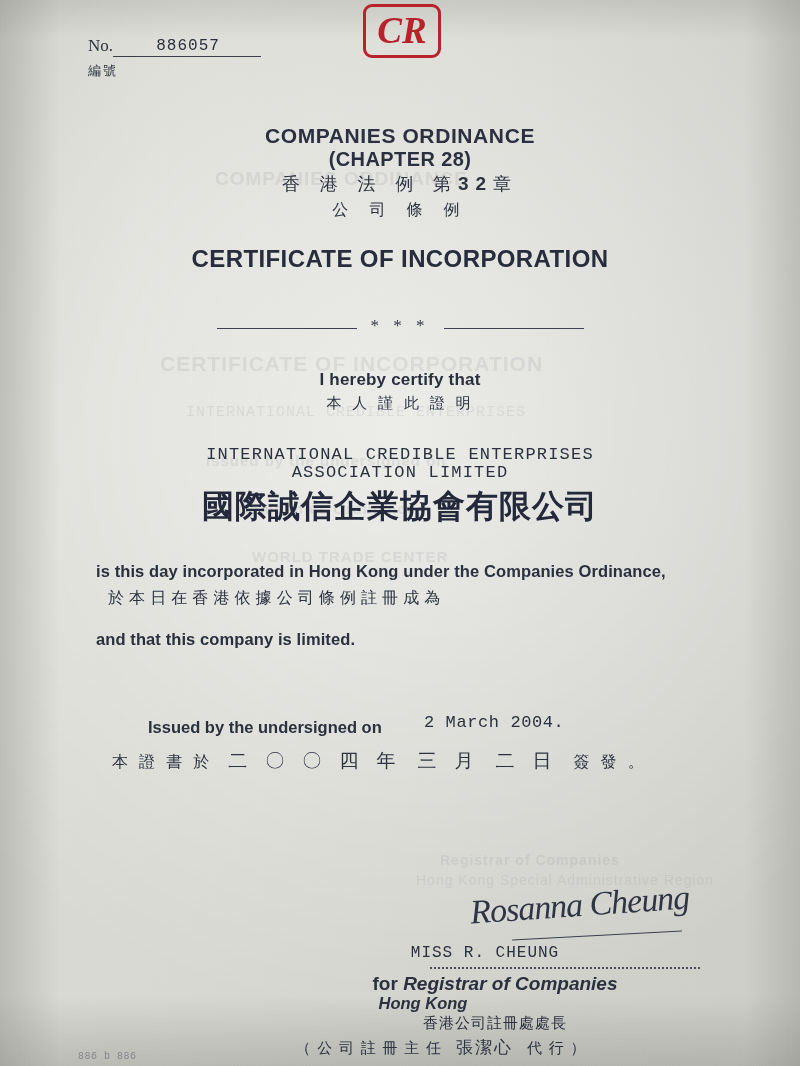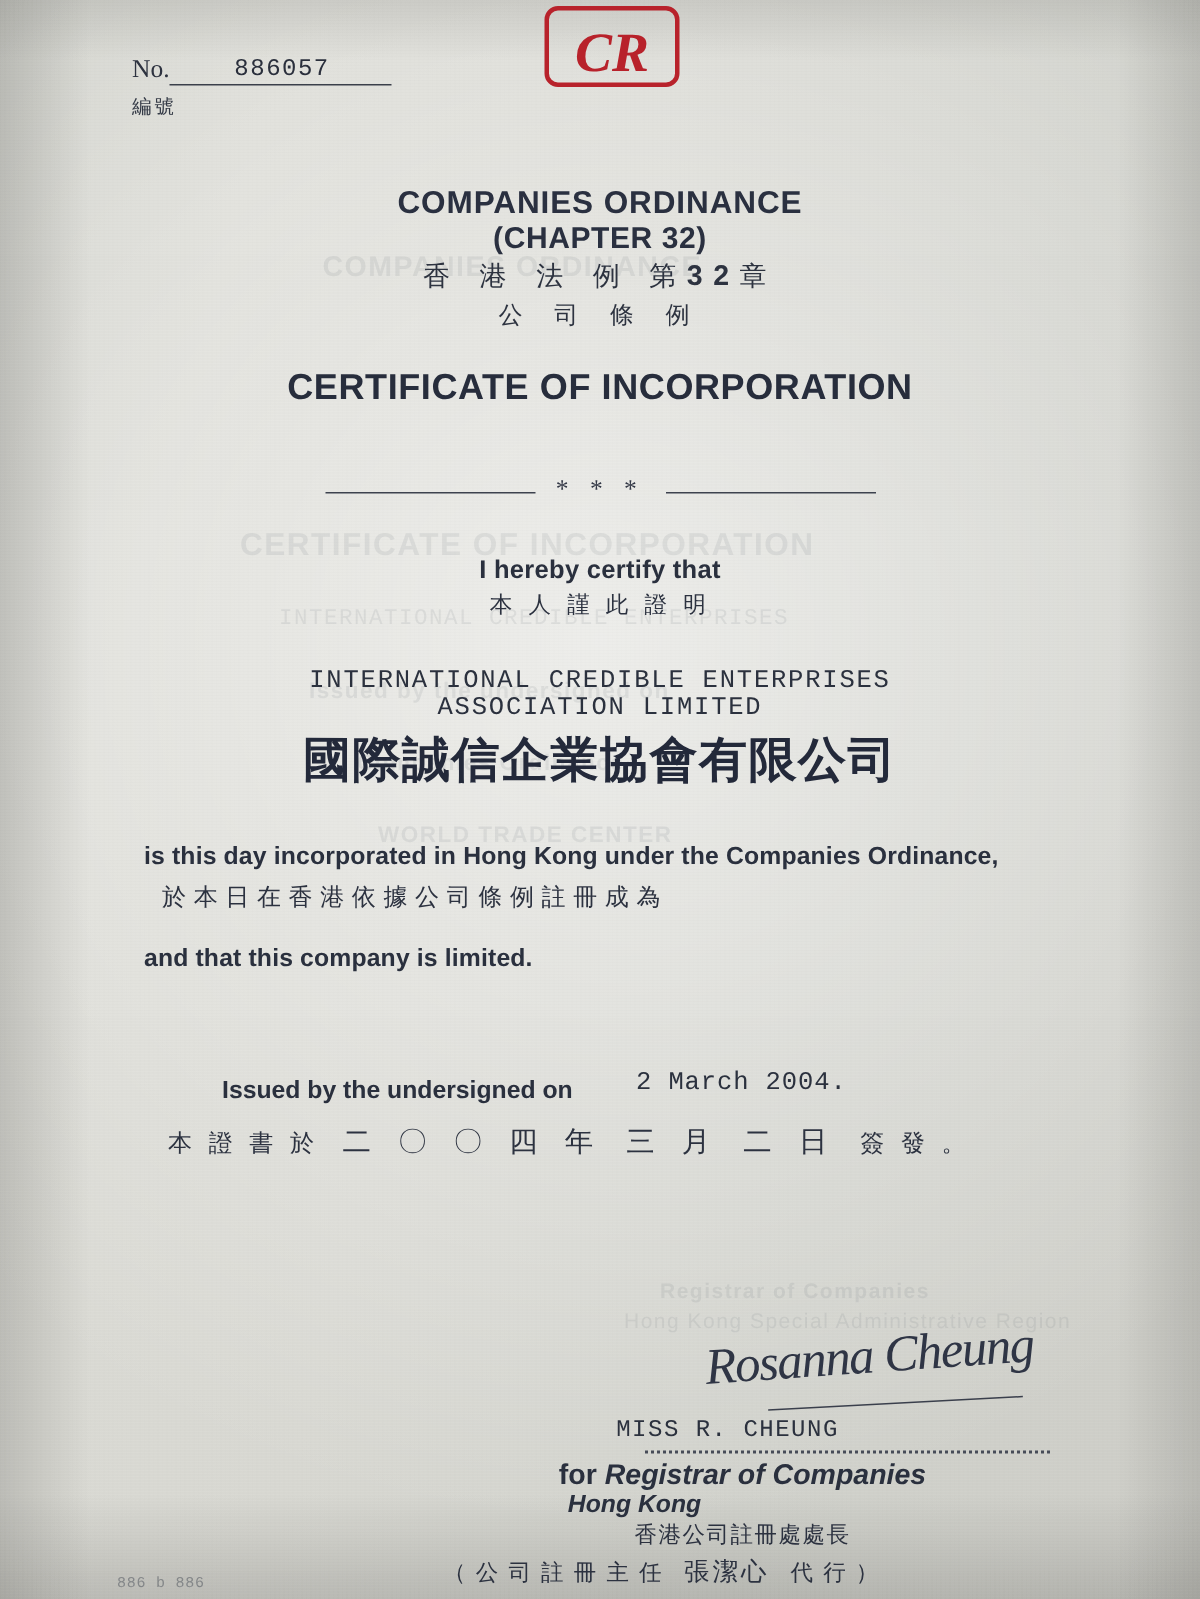--- a/index.html
+++ b/index.html
@@ -60,27 +60,27 @@
     position: relative;
     width: 800px;
     height: 1066px;
   }
 
   
   .logo {
     position: absolute;
     left: 363px;
     top: 4px;
-    width: 90px;
+    width: 78px;
     height: 54px;
     border: 3px solid #b8222b;
     border-radius: 9px;
     box-sizing: border-box;
     display: flex;
-    align-items: flex-end;
+    align-items: center;
     justify-content: center;
   }
   .logo-text {
     font-family: "Liberation Serif", serif;
     font-weight: bold;
     font-style: italic;
     font-size: 37px;
     color: #b8222b;
     letter-spacing: 0px;
     line-height: 1;
@@ -406,21 +406,21 @@
 
     <div class="no-block">
       <div class="no-row">
         <span class="no-label">No.</span>
         <span class="no-value">886057</span>
       </div>
       <div class="no-cn">編號</div>
     </div>
 
     <div class="center ord-en" style="top:124px;">COMPANIES ORDINANCE</div>
-    <div class="center ord-en2" style="top:148px;">(CHAPTER 32)</div>
+    <div class="center ord-en2" style="top:148px;">(CHAPTER 28)</div>
     <div class="center ord-cn" style="top:172px;">
       <span>香 港 法 例 第</span><span class="big">32</span><span>章</span>
     </div>
     <div class="center ord-cn2" style="top:200px;">公 司 條 例</div>
 
     <div class="center cert-en" style="top:245px;">CERTIFICATE OF INCORPORATION</div>
 
     <div class="sep">
       <span class="line"></span>
       <span class="stars">* * *</span>

